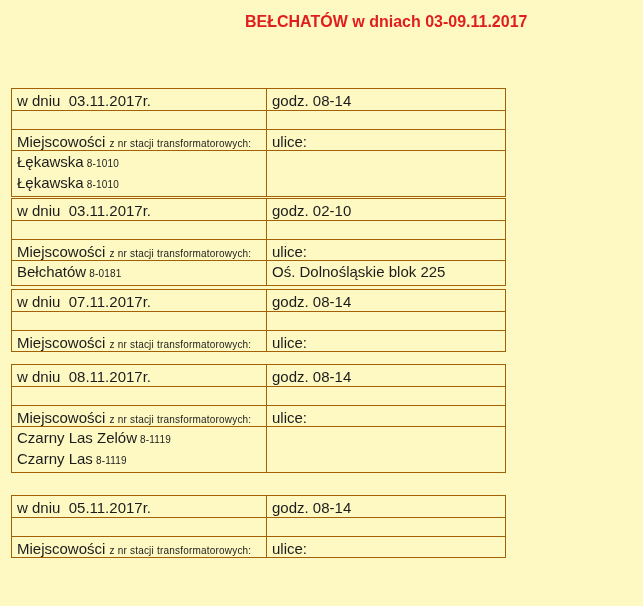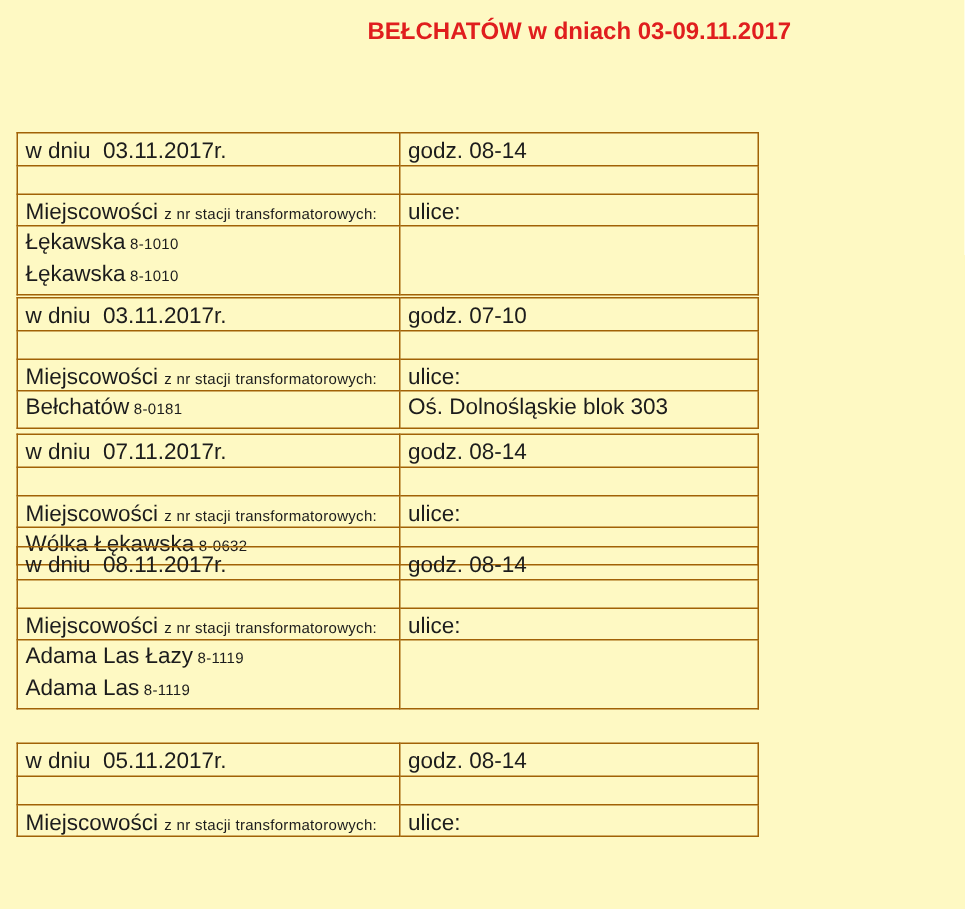--- a/index.html
+++ b/index.html
@@ -101,94 +101,88 @@
     </table>
 
   <table class="outage" style="top:198px">
     <colgroup>
         <col class="c1">
         <col class="c2">
       </colgroup>
     <tbody>
         <tr class="r-date">
       <td><span>w dniu  03.11.2017r.</span></td>
-      <td><span>godz. 07-10</span></td>
+      <td><span>godz. 02-10</span></td>
     </tr>
     <tr class="r-empty">
           <td></td>
           <td></td>
         </tr>
     <tr class="r-head">
       <td><span>Miejscowości</span> <span class="small">z nr stacji  transformatorowych:</span></td>
       <td><span>ulice:</span></td>
     </tr>
     <tr class="r-content">
       <td>
         <div class="place"><span>Bełchatów</span><span class="small">8-0181</span></div>
       </td>
-      <td class="streets-cell">Oś. Dolnośląskie blok 303</td>
+      <td class="streets-cell">Oś. Dolnośląskie blok 225</td>
     </tr>
   </tbody>
     </table>
 
   <table class="outage" style="top:289px">
     <colgroup>
         <col class="c1">
         <col class="c2">
       </colgroup>
     <tbody>
         <tr class="r-date">
       <td><span>w dniu  07.11.2017r.</span></td>
+      <td><span>godz. 08-14</span></td>
+    </tr>
+    <tr class="r-empty">
+          <td></td>
+          <td></td>
+        </tr>
+    <tr class="r-head">
+      <td><span>Miejscowości</span> <span class="small">z nr stacji  transformatorowych:</span></td>
+      <td><span>ulice:</span></td>
+    </tr>
+  </tbody>
+    </table>
+
+  <table class="outage" style="top:364px">
+    <colgroup>
+        <col class="c1">
+        <col class="c2">
+      </colgroup>
+    <tbody>
+        <tr class="r-date">
+      <td><span>w dniu  08.11.2017r.</span></td>
       <td><span>godz. 08-14</span></td>
     </tr>
     <tr class="r-empty">
           <td></td>
           <td></td>
         </tr>
     <tr class="r-head">
       <td><span>Miejscowości</span> <span class="small">z nr stacji  transformatorowych:</span></td>
       <td><span>ulice:</span></td>
     </tr>
     <tr class="r-content">
       <td>
-        <div class="place"><span>Wólka Łękawska</span><span class="small">8-0632</span></div>
+        <div class="place"><span>Czarny Las Zelów</span><span class="small">8-1119</span></div>
+        <div class="place"><span>Czarny Las</span><span class="small">8-1119</span></div>
       </td>
       <td class="streets-cell"></td>
     </tr>
   </tbody>
     </table>
 
-  <table class="outage" style="top:364px">
-    <colgroup>
-        <col class="c1">
-        <col class="c2">
-      </colgroup>
-    <tbody>
-        <tr class="r-date">
-      <td><span>w dniu  08.11.2017r.</span></td>
-      <td><span>godz. 08-14</span></td>
-    </tr>
-    <tr class="r-empty">
-          <td></td>
-          <td></td>
-        </tr>
-    <tr class="r-head">
-      <td><span>Miejscowości</span> <span class="small">z nr stacji  transformatorowych:</span></td>
-      <td><span>ulice:</span></td>
-    </tr>
-    <tr class="r-content">
-      <td>
-        <div class="place"><span>Adama Las Łazy</span><span class="small">8-1119</span></div>
-        <div class="place"><span>Adama Las</span><span class="small">8-1119</span></div>
-      </td>
-      <td class="streets-cell"></td>
-    </tr>
-  </tbody>
-    </table>
-
   <table class="outage" style="top:495px">
     <colgroup>
         <col class="c1">
         <col class="c2">
       </colgroup>
     <tbody>
         <tr class="r-date">
       <td><span>w dniu  05.11.2017r.</span></td>
       <td><span>godz. 08-14</span></td>
     </tr>

